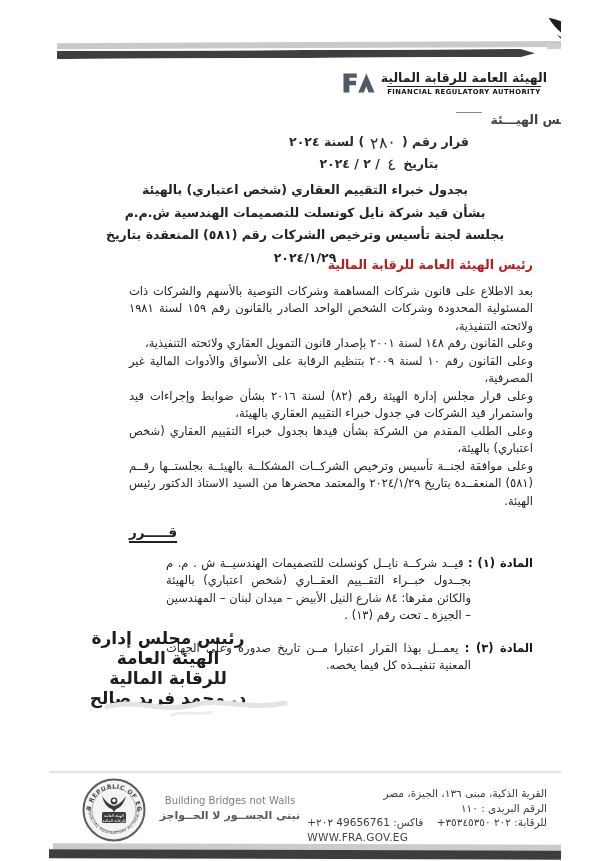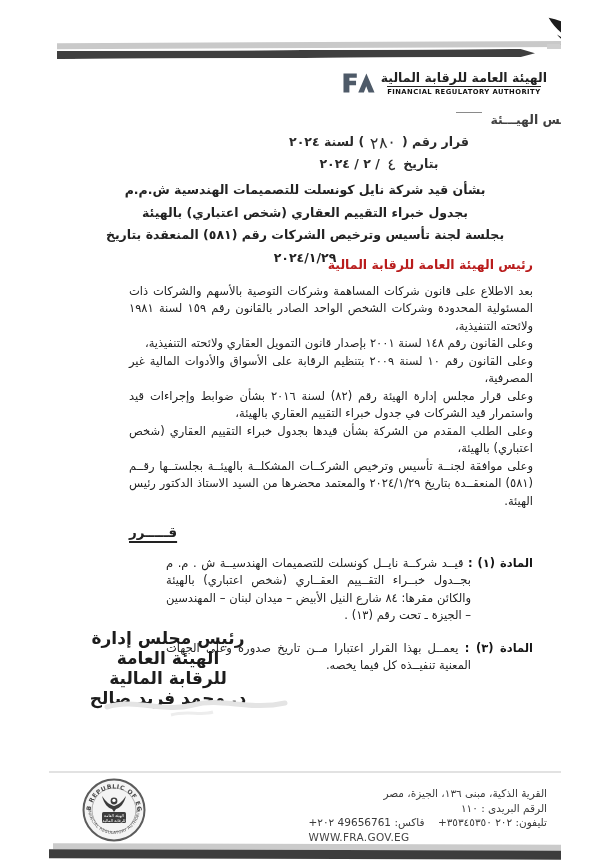--- a/index.html
+++ b/index.html
@@ -103,22 +103,22 @@
       <span>قرار رقم (</span><span class="hand">٢٨٠</span><span>) لسنة ٢٠٢٤</span>
     </div>
     <div class="row">
       <span>بتاريخ</span>
       <span class="hand day">٤</span>
       <span>/ ٢ / ٢٠٢٤</span>
     </div>
   </div>
 
   <div class="subject">
+    <div>بجدول خبراء التقييم العقاري (شخص اعتباري) بالهيئة</div>
     <div>بشأن قيد شركة نايل كونسلت للتصميمات الهندسية ش.م.م</div>
-    <div>بجدول خبراء التقييم العقاري (شخص اعتباري) بالهيئة</div>
     <div class="u">بجلسة لجنة تأسيس وترخيص الشركات رقم (٥٨١) المنعقدة بتاريخ ٢٠٢٤/١/٢٩</div>
   </div>
 
   <div class="doc-body">
     <div class="preamble-heading">رئيس الهيئة العامة للرقابة المالية</div>
     <p>بعد الاطلاع على قانون شركات المساهمة وشركات التوصية بالأسهم والشركات ذات المسئولية المحدودة وشركات الشخص الواحد الصادر بالقانون رقم ١٥٩ لسنة ١٩٨١ ولائحته التنفيذية،</p>
     <p>وعلى القانون رقم ١٤٨ لسنة ٢٠٠١ بإصدار قانون التمويل العقاري ولائحته التنفيذية،</p>
     <p>وعلى القانون رقم ١٠ لسنة ٢٠٠٩ بتنظيم الرقابة على الأسواق والأدوات المالية غير المصرفية،</p>
     <p>وعلى قرار مجلس إدارة الهيئة رقم (٨٢) لسنة ٢٠١٦ بشأن ضوابط وإجراءات قيد واستمرار قيد الشركات في جدول خبراء التقييم العقاري بالهيئة،</p>
     <p>وعلى الطلب المقدم من الشركة بشأن قيدها بجدول خبراء التقييم العقاري (شخص اعتباري) بالهيئة،</p>
@@ -168,26 +168,30 @@
     <g fill="#3c3c3c">
       <path d="M20 18 C24 24 28 27 32 28 C36 27 40 24 44 18 C42 26 38 30 34 31 L32 34 L30 31 C26 30 22 26 20 18 Z"></path>
       <circle cx="32" cy="23" r="3.4"></circle>
       <circle cx="32" cy="22.4" r="1.7" fill="#ffffff"></circle>
     </g>
     <rect x="20" y="34" width="24" height="11" rx="1.5" fill="#3c3c3c"></rect>
     <text x="32" y="39" font-size="4" fill="#ffffff" text-anchor="middle">الهيئة العامة</text>
     <text x="32" y="43.7" font-size="4" fill="#ffffff" text-anchor="middle">للرقابة المالية</text>
   </svg>
 
+  <div class="slogan">
+    <div class="slogan-en">Building Bridges not Walls</div>
+    <div class="slogan-ar">نبنى الجســور لا الحــواجز</div>
+  </div>
 
   <div class="contact">
     <div>القرية الذكية، مبنى ١٣٦، الجيزة، مصر</div>
     <div>الرقم البريدى : ١١٠</div>
     <div>
-      <span>تليفون:</span>
+      <span>للرقابة:</span>
       <span class="ltr-num">+٢٠٢ ٣٥٣٤٥٣٥٠</span>
       &nbsp;&nbsp;
       <span>فاكس:</span>
       <span class="ltr-num">+٢٠٢ 49656761</span>
     </div>
     <div class="web">WWW.FRA.GOV.EG</div>
   </div>
 
   <div class="bar-light-bot"></div>
   <div class="bar-dark-bot"></div>

